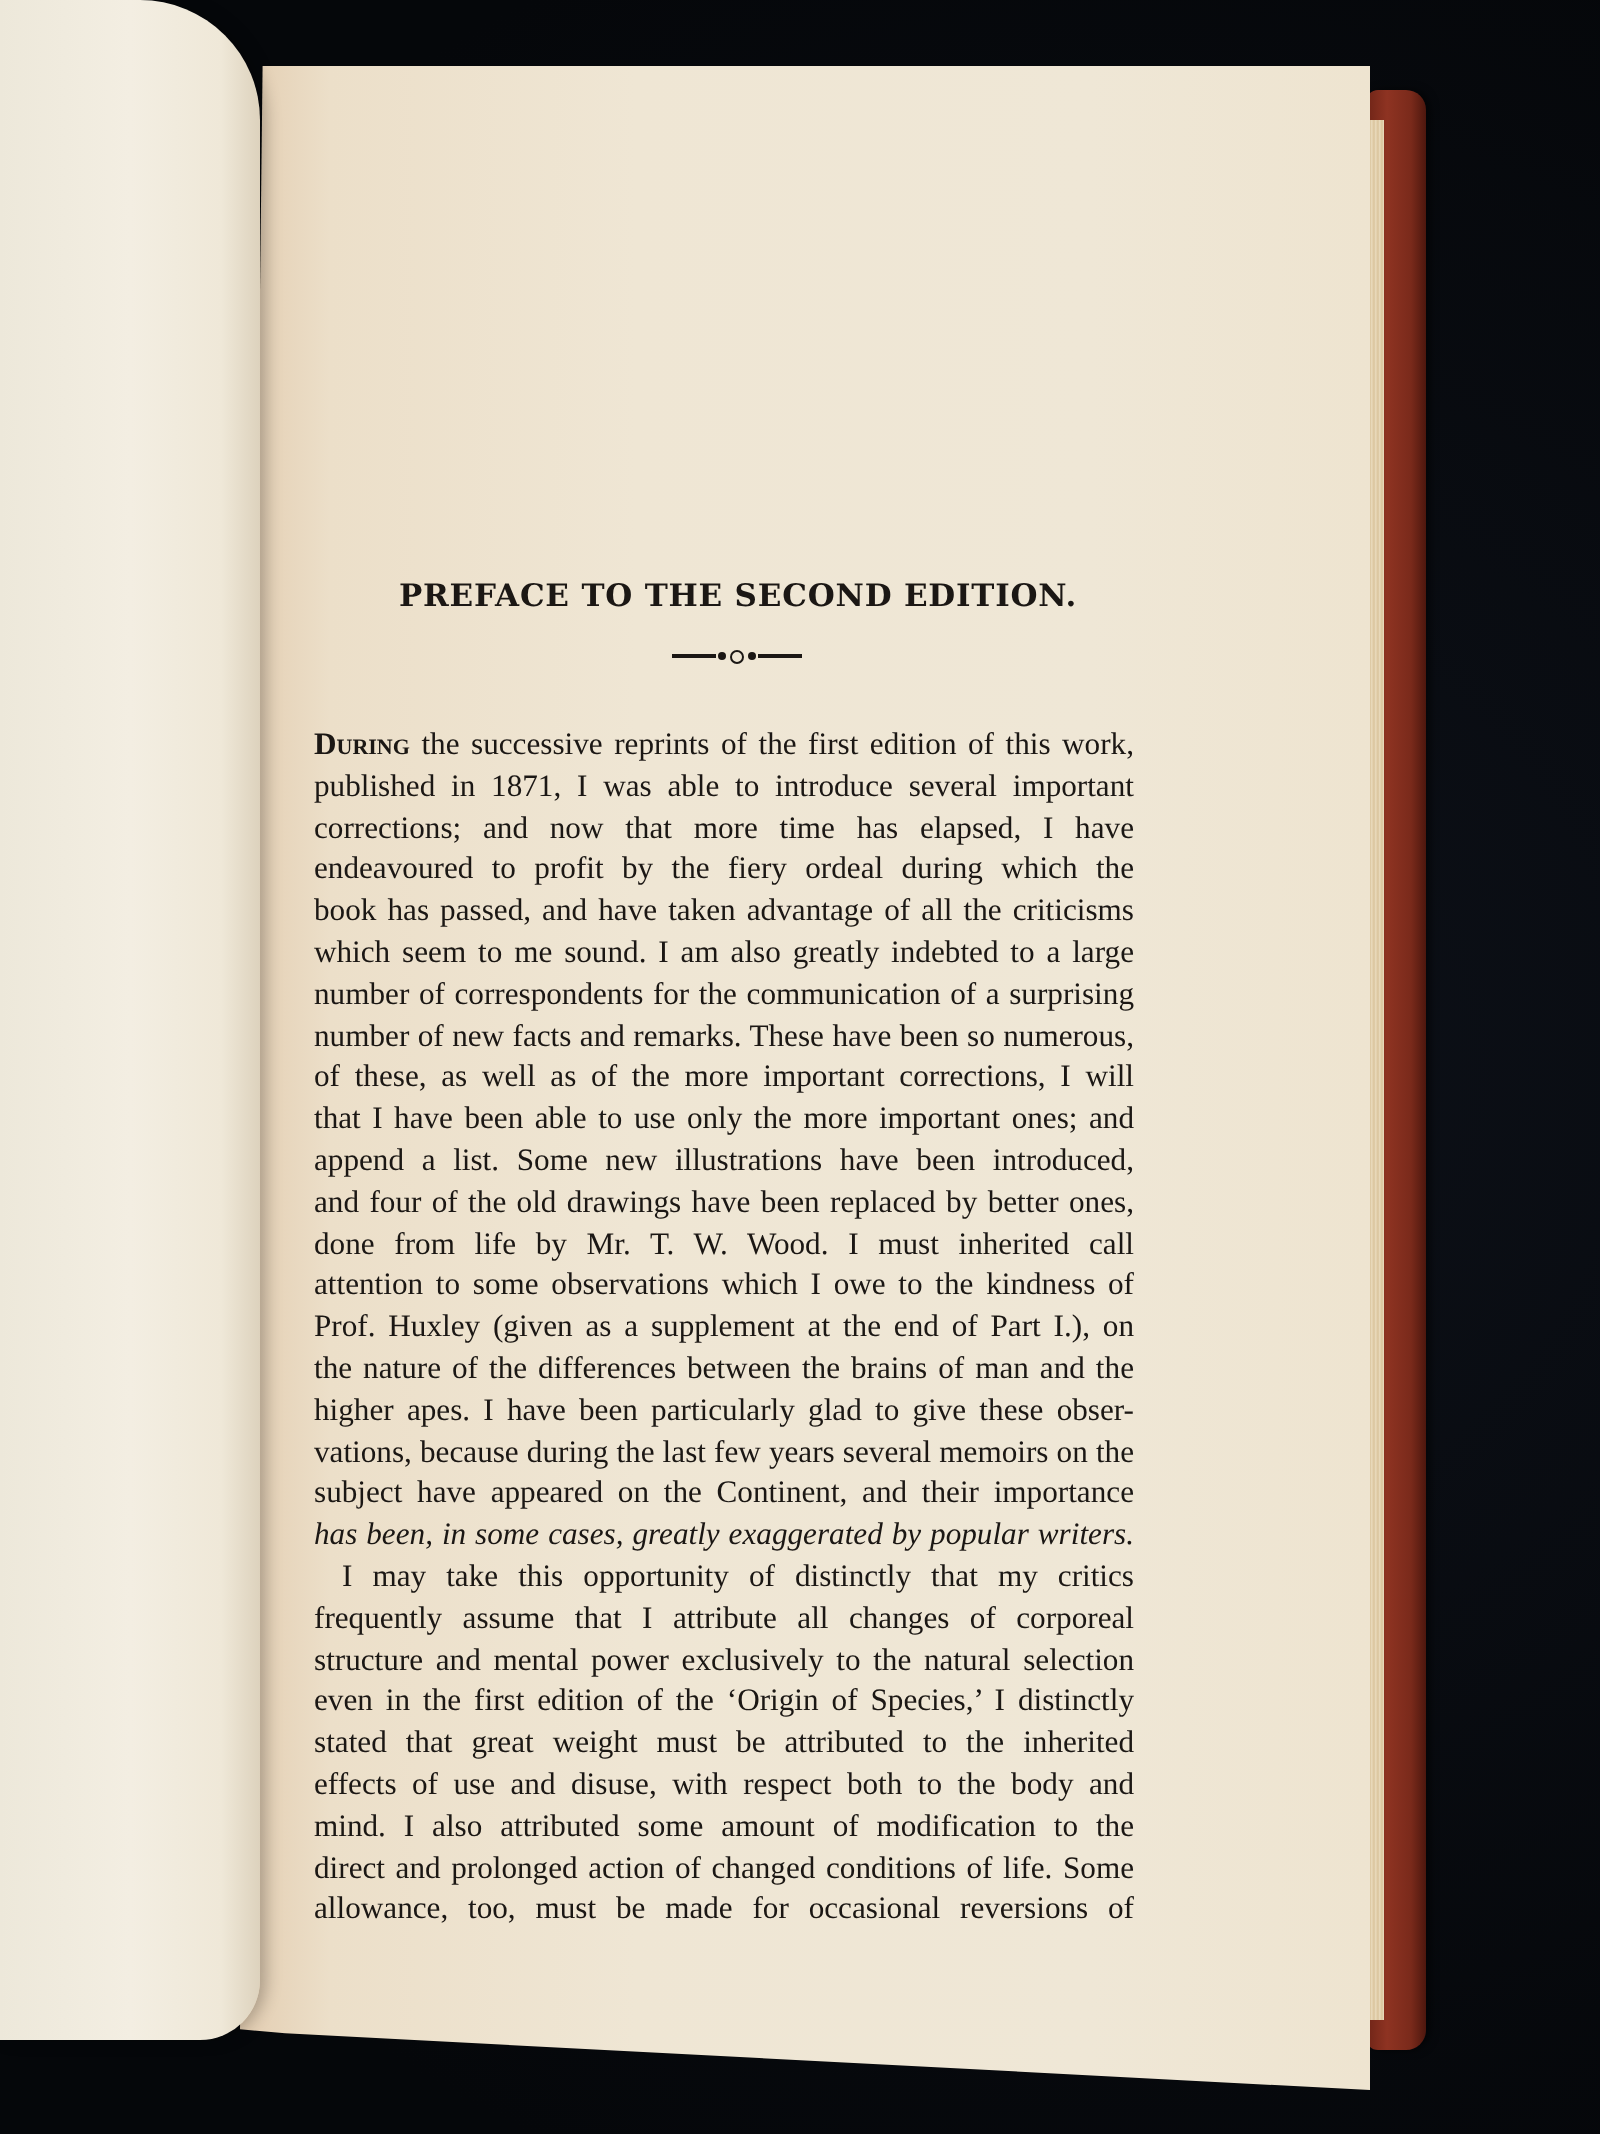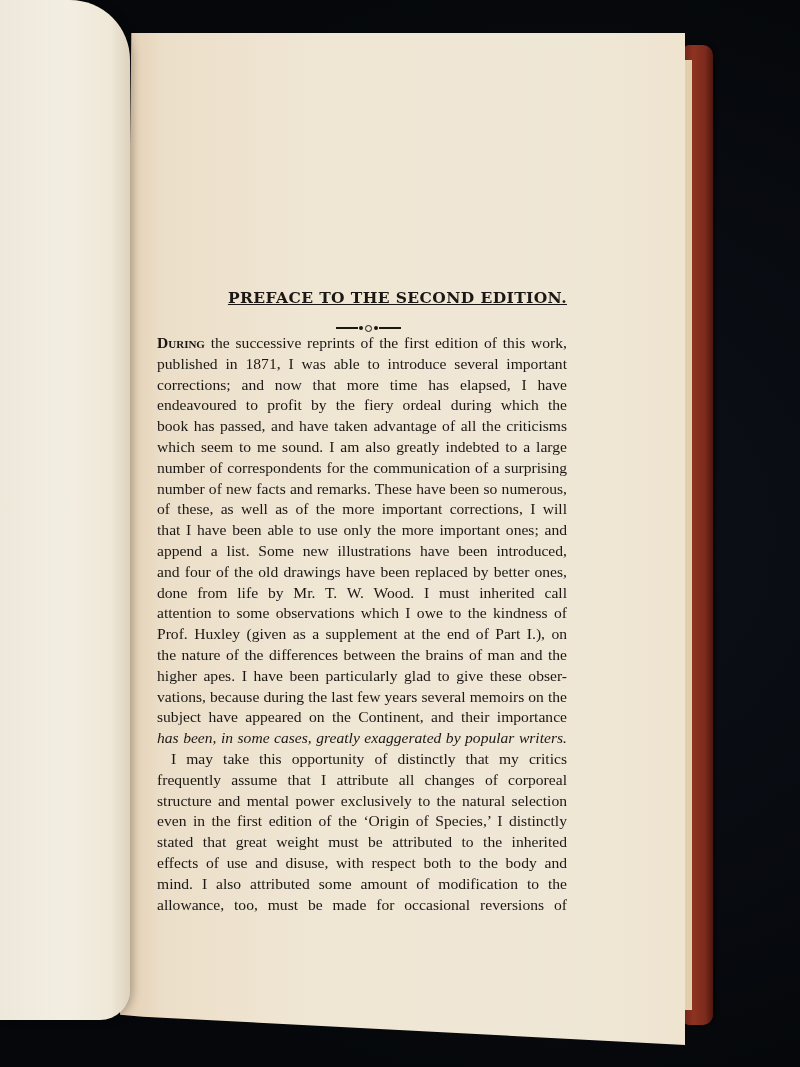--- a/index.html
+++ b/index.html
@@ -46,38 +46,38 @@
       border-radius: 0 60px 30px 0;
       box-shadow: 3px 0 8px rgba(0,0,0,0.25);
     }
     .page-text {
       position: absolute;
       left: 157px; top: 280px;
       width: 410px;
       color: #1b1714;
     }
     .title {
-      text-align: right;
+      text-align: center;
       font-family: "DejaVu Serif", serif;
       font-weight: bold;
       font-size: 15.5px;
       letter-spacing: 0.4px;
       margin: 8px 0 0 0;
       padding-left: 14px;
-      text-decoration: underline;
     }
     .ornament {
       display: flex; align-items: center; justify-content: center;
       margin: 16px 0 0 12px;
       height: 10px;
     }
     .ornament .line { width: 22px; height: 1.5px; background: #1b1714; }
     .ornament .dot { width: 4px; height: 4px; background: #1b1714; border-radius: 50%; margin: 0 1px; }
     .ornament .ring { width: 5px; height: 5px; border: 1.3px solid #1b1714; border-radius: 50%; margin: 0 1px; }
     .body-text {
+      margin-top: 30px;
       font-family: "Liberation Serif", serif;
       font-size: 15.6px;
       line-height: 20.8px;
       text-align: justify;
       text-align-last: justify;
     }
     .body-text .line-row { display: block; white-space: nowrap; text-align: justify; text-align-last: justify; }
     .smallcaps { font-variant: small-caps; font-weight: bold; }
     .indent { padding-left: 14px; }
     .last-para-line { text-align-last: left; font-style: italic; }
@@ -123,15 +123,16 @@
     <span class="line-row">subject have appeared on the Continent, and their importance</span>
     <span class="line-row last-para-line">has been, in some cases, greatly exaggerated by popular writers.</span>
 
     <span class="line-row indent">I may take this opportunity of distinctly that my critics</span>
     <span class="line-row">frequently assume that I attribute all changes of corporeal</span>
     <span class="line-row">structure and mental power exclusively to the natural selection</span>
     <span class="line-row">even in the first edition of the ‘Origin of Species,’ I distinctly</span>
     <span class="line-row">stated that great weight must be attributed to the inherited</span>
     <span class="line-row">effects of use and disuse, with respect both to the body and</span>
     <span class="line-row">mind.  I also attributed some amount of modification to the</span>
+    <span class="line-row">direct and prolonged action of changed conditions of life.  Some</span>
     <span class="line-row">allowance, too, must be made for occasional reversions of</span>
   </div>
 </div>
 
 </body></html>

